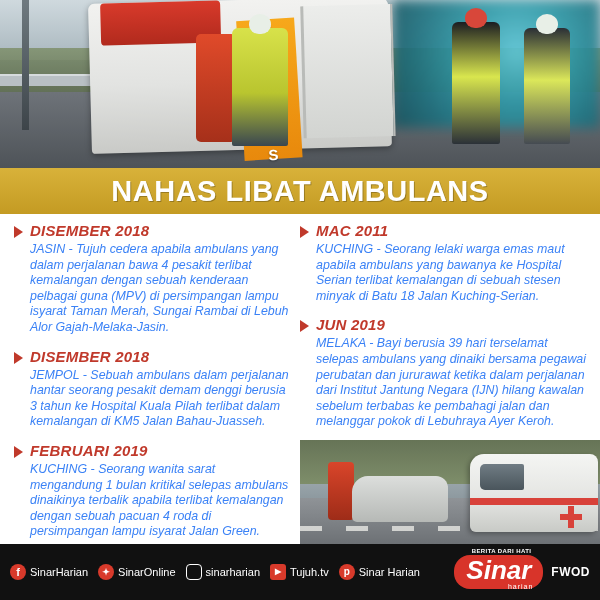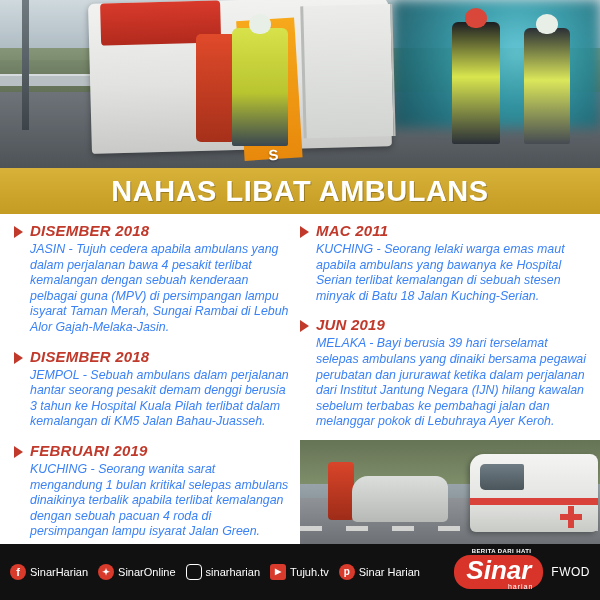--- a/index.html
+++ b/index.html
@@ -221,21 +221,21 @@
   }
   .brand-sub {
     position:absolute; right:10px; bottom:-2px;
     font-size:7px; font-style:normal; font-weight:normal; letter-spacing:1px;
   }
   .brand-top {
     position:absolute; right:12px; top:-7px;
     color:#fff; font-size:6px; font-style:normal; letter-spacing:.4px;
   }
   .fwod {
-    color:#ffffff; font-size:12px; font-weight:normal; letter-spacing:.5px;
+    color:#ffffff; font-size:12px; font-weight:bold; letter-spacing:.5px;
   }
 </style>
 </head>
 <body>
 
 <div class="infographic">
 
   <div class="top-photo">
     <div class="tp-sky"></div>
     <div class="tp-grass"></div>

